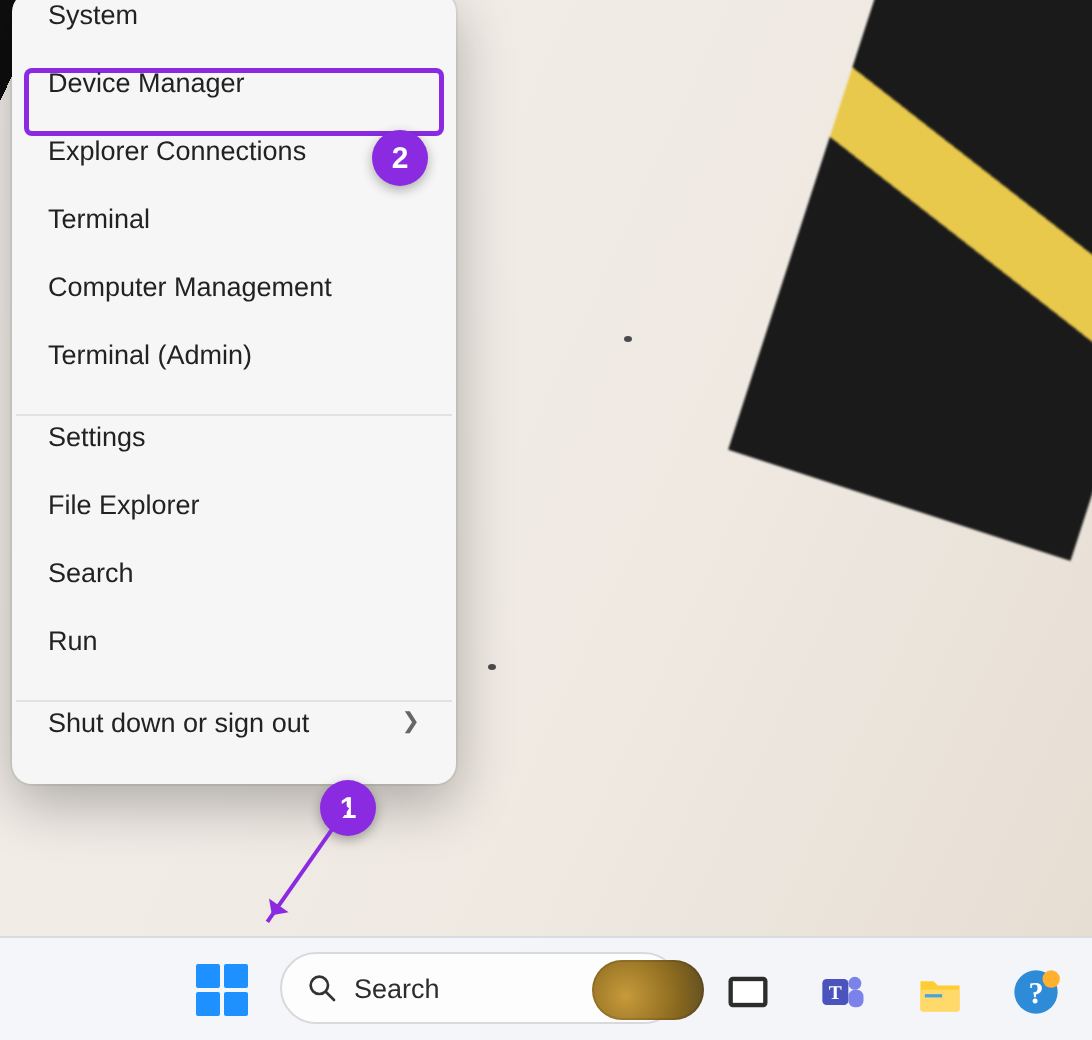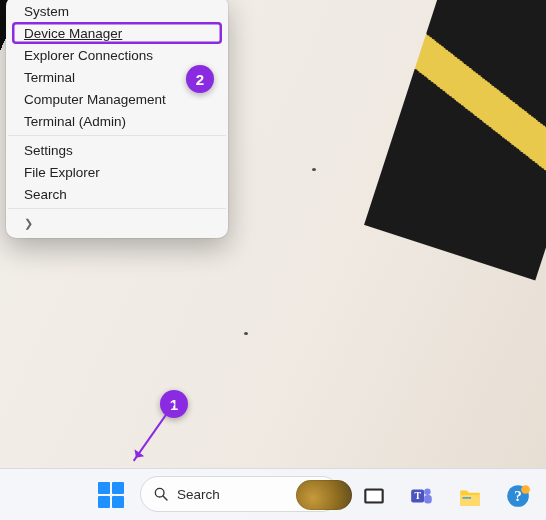--- a/index.html
+++ b/index.html
@@ -37,33 +37,32 @@
     left: 6px;
     top: -4px;
     width: 222px;
     background: #f6f6f6;
     border-radius: 10px;
     box-shadow: 0 10px 28px rgba(0,0,0,0.28), 0 0 0 1px rgba(0,0,0,0.06);
     padding: 4px 0;
   }
   .menu-item {
     display: flex;
-    align-items: center;
+    align-items: flex-start;
     justify-content: space-between;
-    height: 22px;
+    height: 34px;
     padding: 0 18px 0 18px;
     color: #222;
     cursor: default;
   }
   .menu-item.highlight {
     box-shadow: inset 0 0 0 2.5px #8a2be2;
     border-radius: 4px;
     margin: 0 6px;
     padding: 0 12px;
-    text-decoration: underline;
   }
   .menu-sep {
     height: 1px;
     background: #e2e2e2;
     margin: 3px 2px;
   }
   .chevron {
     font-size: 11px;
     color: #666;
   }
@@ -197,22 +196,26 @@
   <div class="menu-sep"></div>
   <div class="menu-item">
       <span>Settings</span>
     </div>
   <div class="menu-item">
       <span>File Explorer</span>
     </div>
   <div class="menu-item">
       <span>Search</span>
     </div>
+  <div class="menu-item">
+      <span>Run</span>
+    </div>
   <div class="menu-sep"></div>
   <div class="menu-item">
+    <span>Shut down or sign out</span>
     <span class="chevron">❯</span>
   </div>
 </div>
 
 <div class="badge" style="left:186px; top:65px">
     <span>2</span>
   </div>
 <div class="badge" style="left:160px; top:390px">
     <span>1</span>
   </div>

